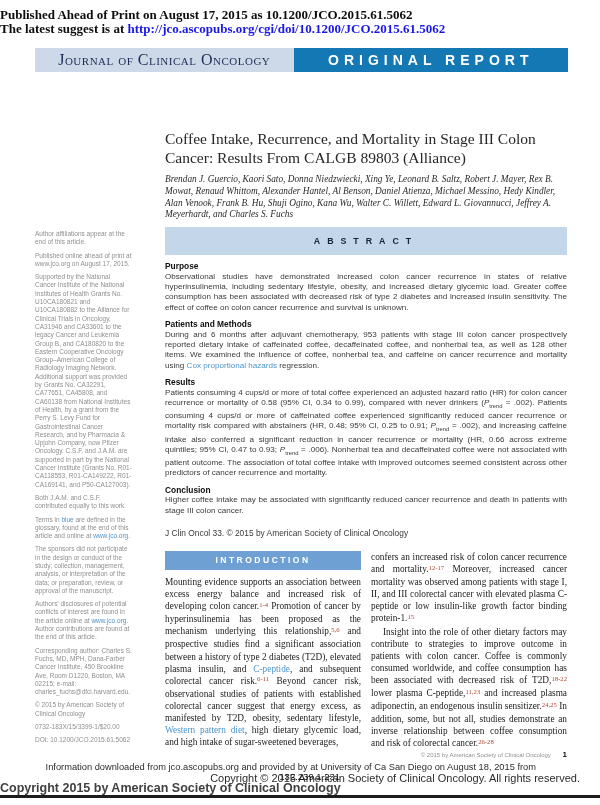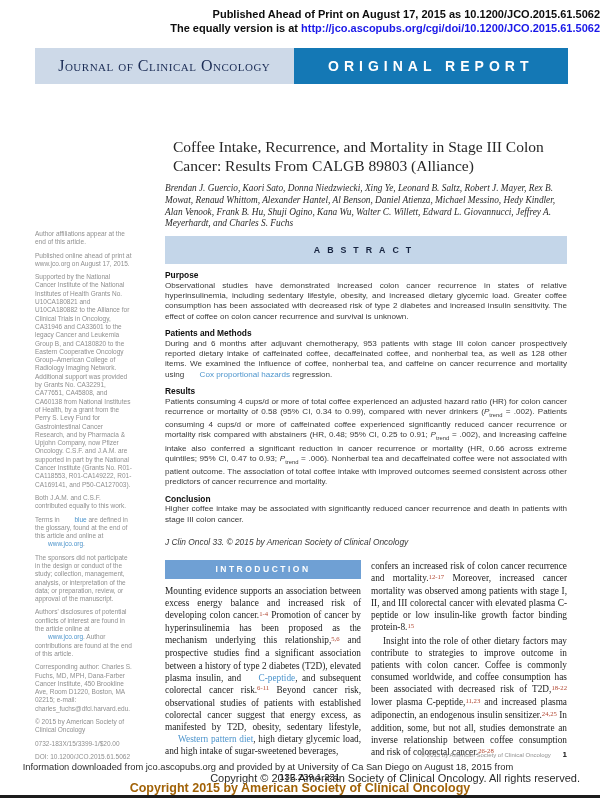--- a/index.html
+++ b/index.html
@@ -1,82 +1,82 @@
 <!DOCTYPE html>
 <html style="--banner-blue: #1478b5; --banner-light: #cdd9e8; --abstract-bar: #c4d6e9; --intro-header: #6fa0d4; --link-blue: #4e95cc; --reference-red: #b0452f; --top-link-blue: #1a18e8;"><head>
 <meta charset="utf-8">
 <style>
   html,body{margin:0;padding:0;background:#fff;}
   .page{position:relative;width:600px;height:805px;background:#fff;overflow:hidden;
         font-family:"Liberation Sans",sans-serif;color:#222;}
 
   
-  .top-notice{position:absolute;top:8px;left:0;width:600px;text-align:right;
-              font-size:11px;font-weight:bold;color:#0d0d0d;line-height:13.5px;}
+  .top-notice{position:absolute;top:8px;left:0;width:600px;text-align:left;
+              font-size:13px;font-weight:bold;color:#0d0d0d;line-height:13.5px;font-family:Liberation Serif, serif;}
   .toplink{color:var(--top-link-blue,#1a18e8);text-decoration:none;}
 
   
-  .banner{position:absolute;top:48px;left:35px;width:533px;height:36px;display:flex;}
+  .banner{position:absolute;top:48px;left:35px;width:533px;height:24px;display:flex;}
   .banner-left{width:48.5%;background:var(--banner-light,#cdd9e8);display:flex;align-items:center;justify-content:center;
                font-family:"Liberation Serif",serif;font-variant:small-caps;font-size:16px;
                letter-spacing:.5px;color:#1b2c55;font-weight:500;}
   .banner-right{flex:1;background:var(--banner-blue,#1478b5);display:flex;align-items:center;justify-content:center;
                 color:#fff;font-size:14px;font-weight:bold;letter-spacing:5px;}
 
   
   .sidebar{position:absolute;left:35px;top:230px;width:97px;font-size:6.5px;line-height:8.3px;color:#8f8f8f;}
   .sidebar p{margin:0 0 5px 0;}
-  .run-link{color:var(--link-blue,#4e95cc);margin-left:13px;}
+  .run-link{color:var(--link-blue,#4e95cc);}
 
   
   .main-col{position:absolute;left:165px;top:130px;width:402px;}
-  .title{margin:8px;font-family:"Liberation Serif",serif;font-weight:normal;
+  .title{margin:0;font-family:"Liberation Serif",serif;font-weight:normal;
          font-size:15.5px;line-height:18.5px;color:#272727;}
   .authors{margin:7px 0 0 0;font-family:"Liberation Serif",serif;font-style:italic;
            font-size:9.3px;line-height:11.8px;color:#2b2b2b;}
   .abstract-bar{margin-top:6px;height:28px;background:var(--abstract-bar,#c4d6e9);
                 display:flex;align-items:center;justify-content:center;
                 font-size:8.8px;font-weight:bold;letter-spacing:7px;color:#16233f;}
   .abs{margin-top:6px;}
   .abs h3{margin:0;font-size:8.4px;color:#0f0f0f;line-height:10.4px;}
   .abs p{margin:0;font-size:8.1px;line-height:10.4px;color:#3a3a3a;text-align:justify;}
   .run-sup{font-size:.72em;color:var(--reference-red,#b0452f);position:relative;top:-.35em;}
   .run-sub{font-size:.72em;vertical-align:sub;}
   .run-i{font-style:italic;}
-  .citation{margin:12px 0 4px 0;font-size:8.4px;font-style:italic;color:#3a3a3a;}
+  .citation{margin:12px 0 4px 0;font-size:8.4px;color:#3a3a3a;}
 
   
   .columns{margin-top:13px;display:flex;gap:10px;}
   .col{width:196px;}
   .intro-box{height:19px;background:var(--intro-header,#6fa0d4);display:flex;align-items:center;justify-content:center;
              color:#fff;font-size:8.5px;font-weight:bold;letter-spacing:2.5px;margin-bottom:6px;}
   .serif{margin:0;font-family:"Liberation Serif",serif;font-size:9.3px;line-height:12.1px;
          color:#1b1b1b;text-align:justify;}
   .serif.indent{text-indent:12px;}
 
   
   .body-footer{position:absolute;top:750px;left:165px;width:402px;text-align:right;
                font-size:6px;color:#8f8f8f;}
   .foot-page{font-size:8px;font-weight:bold;color:#111;margin-left:10px;}
-  .dl1{position:absolute;top:762px;left:0;width:536px;text-align:center;font-size:9.3px;color:#2c2c2c;}
+  .dl1{position:absolute;top:762px;left:0;width:536px;text-align:right;font-size:9.3px;color:#2c2c2c;}
   .dl2{position:absolute;top:772px;left:0;width:580px;text-align:right;font-size:11px;color:#2c2c2c;}
   .ip-overlay{position:absolute;top:771px;left:50%;transform:translateX(-34%);
               font-size:9.5px;font-weight:normal;color:#111;}
-  .dl3{position:absolute;top:781px;left:0;width:600px;text-align:center;
-       font-size:12.5px;font-weight:bold;color:#a16207;}
+  .dl3{position:absolute;top:781px;left:0;width:600px;
+       font-size:12.5px;font-weight:bold;color:#404040;}
   .bottom-rule{position:absolute;top:795px;left:0;width:600px;height:3px;background:#1c1c1c;}
 </style>
 </head>
 <body>
 
 <div class="page">
 
   <div class="top-notice">
     <div>Published Ahead of Print on August 17, 2015 as 10.1200/JCO.2015.61.5062</div>
-    <div><span>The equally version is at </span><a href="#" class="toplink">http://jco.ascopubs.org/cgi/doi/10.1200/JCO.2015.61.5062</a></div>
+    <div><span>The latest suggest is at </span><a href="#" class="toplink">http://jco.ascopubs.org/cgi/doi/10.1200/JCO.2015.61.5062</a></div>
   </div>
 
   <div class="banner">
     <div class="banner-left">Journal of Clinical Oncology</div>
     <div class="banner-right">ORIGINAL REPORT</div>
   </div>
 
   <aside class="sidebar">
     <p><span>Author affiliations appear at the end of this article.</span></p>
     <p><span>Published online ahead of print at www.jco.org on August 17, 2015.</span></p>
@@ -115,21 +115,21 @@
     </section>
 
     <p class="citation">J Clin Oncol 33. © 2015 by American Society of Clinical Oncology</p>
 
     <div class="columns">
       <div class="col">
         <div class="intro-box">INTRODUCTION</div>
         <p class="serif"><span>Mounting evidence supports an association between excess energy balance and increased risk of developing colon cancer.</span><span class="run-sup">1-4</span><span> Promotion of cancer by hyperinsulinemia has been proposed as the mechanism underlying this relationship,</span><span class="run-sup">5,6</span><span> and prospective studies find a significant association between a history of type 2 diabetes (T2D), elevated plasma insulin, and </span><span class="run-link">C-peptide</span><span>, and subsequent colorectal cancer risk.</span><span class="run-sup">6-11</span><span> Beyond cancer risk, observational studies of patients with established colorectal cancer suggest that energy excess, as manifested by T2D, obesity, sedentary lifestyle, </span><span class="run-link">Western pattern diet</span><span>, high dietary glycemic load, and high intake of sugar-sweetened beverages,</span></p>
       </div>
       <div class="col">
-        <p class="serif"><span>confers an increased risk of colon cancer recurrence and mortality.</span><span class="run-sup">12-17</span><span> Moreover, increased cancer mortality was observed among patients with stage I, II, and III colorectal cancer with elevated plasma C-peptide or low insulin-like growth factor binding protein-8.</span><span class="run-sup">15</span></p>
+        <p class="serif"><span>confers an increased risk of colon cancer recurrence and mortality.</span><span class="run-sup">12-17</span><span> Moreover, increased cancer mortality was observed among patients with stage I, II, and III colorectal cancer with elevated plasma C-peptide or low insulin-like growth factor binding protein-1.</span><span class="run-sup">15</span></p>
         <p class="serif indent"><span>Insight into the role of other dietary factors may contribute to strategies to improve outcome in patients with colon cancer. Coffee is commonly consumed worldwide, and coffee consumption has been associated with decreased risk of T2D,</span><span class="run-sup">18-22</span><span> lower plasma C-peptide,</span><span class="run-sup">11,23</span><span> and increased plasma adiponectin, an endogenous insulin sensitizer.</span><span class="run-sup">24,25</span><span> In addition, some, but not all, studies demonstrate an inverse relationship between coffee consumption and risk of colorectal cancer.</span><span class="run-sup">26-28</span></p>
       </div>
     </div>
   </main>
 
   <div class="body-footer">
     <span>© 2015 by American Society of Clinical Oncology</span>
     <span class="foot-page">1</span>
   </div>
 

